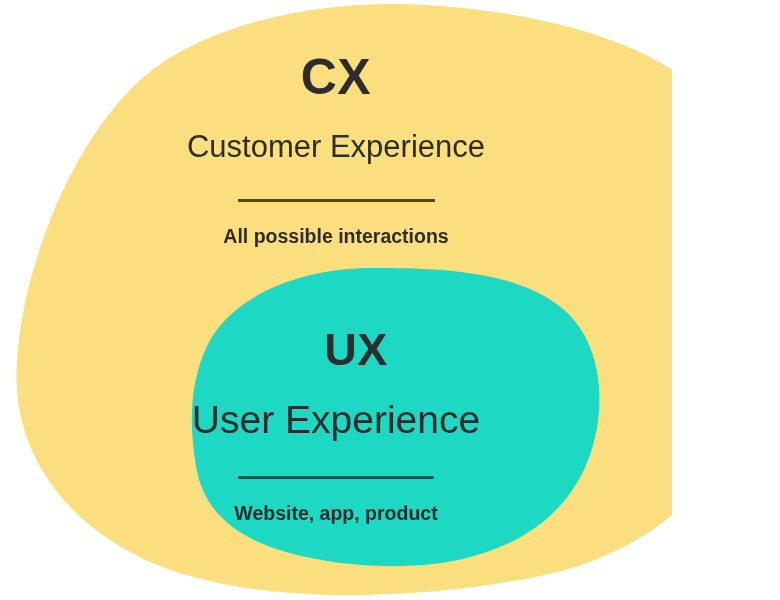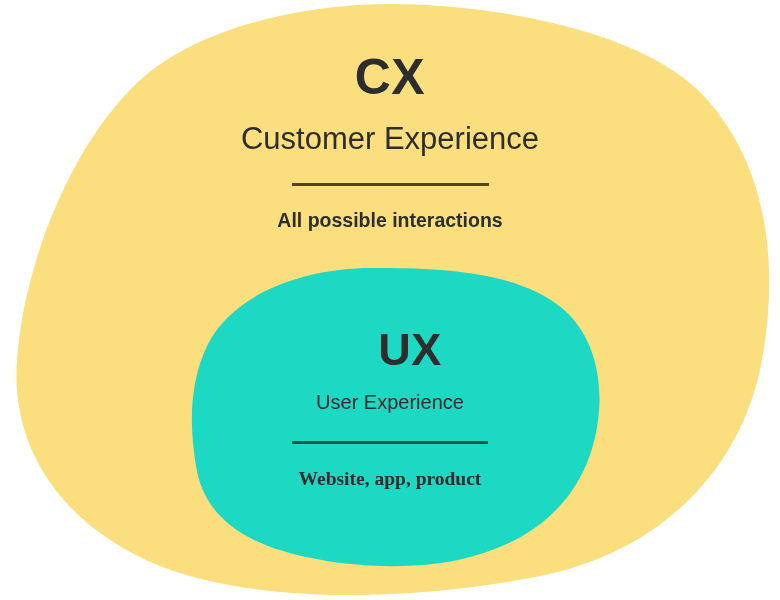--- a/index.html
+++ b/index.html
@@ -6,21 +6,21 @@
   html, body {
     margin: 0;
     padding: 0;
     background: #ffffff;
   }
   body {
     font-family: "Liberation Sans", sans-serif;
   }
   #stage {
     position: relative;
-    width: 780px;
+    width: 672px;
     height: 600px;
     background: #ffffff;
     overflow: hidden;
   }
   #blobs {
     position: absolute;
     left: 0;
     top: 0;
     width: 780px;
     height: 600px;
@@ -43,21 +43,21 @@
     color: #2d2d2d;
     margin: 0;
     padding: 0;
   }
   .title-sub {
     font-family: "Liberation Sans", sans-serif;
     font-weight: normal;
     font-size: 31px;
     line-height: 1.0;
     color: #2d2d2d;
-    margin: 8px;
+    margin: 16px;
     padding: 0;
   }
   .rule-wrap {
     display: flex;
     justify-content: center;
     align-items: center;
   }
   .rule {
     height: 3px;
     border: 0;
@@ -76,22 +76,22 @@
     font-weight: bold;
     font-size: 19.5px;
     line-height: 1.0;
     color: #2d2d2d;
     margin: 8px;
     padding: 0;
   }
   
   #ux-group { top: 327px; }
   .ux .title-big { font-size: 45px; }
-  .ux .title-sub { font-size: 20px; }
-  .ux .title-note { font-size: 19.5px; font-family: Liberation Serif, serif; }
+  .ux .title-sub { font-size: 39px; }
+  .ux .title-note { font-size: 19.5px; }
 
   .sp-cx-1 { height: 13px; }
   .sp-cx-2 { height: 21px; }
   .sp-cx-3 { height: 17px; }
   .sp-ux-1 { height: 12px; }
   .sp-ux-2 { height: 21px; }
   .sp-ux-3 { height: 17px; }
 </style>
 </head>
 <body>

